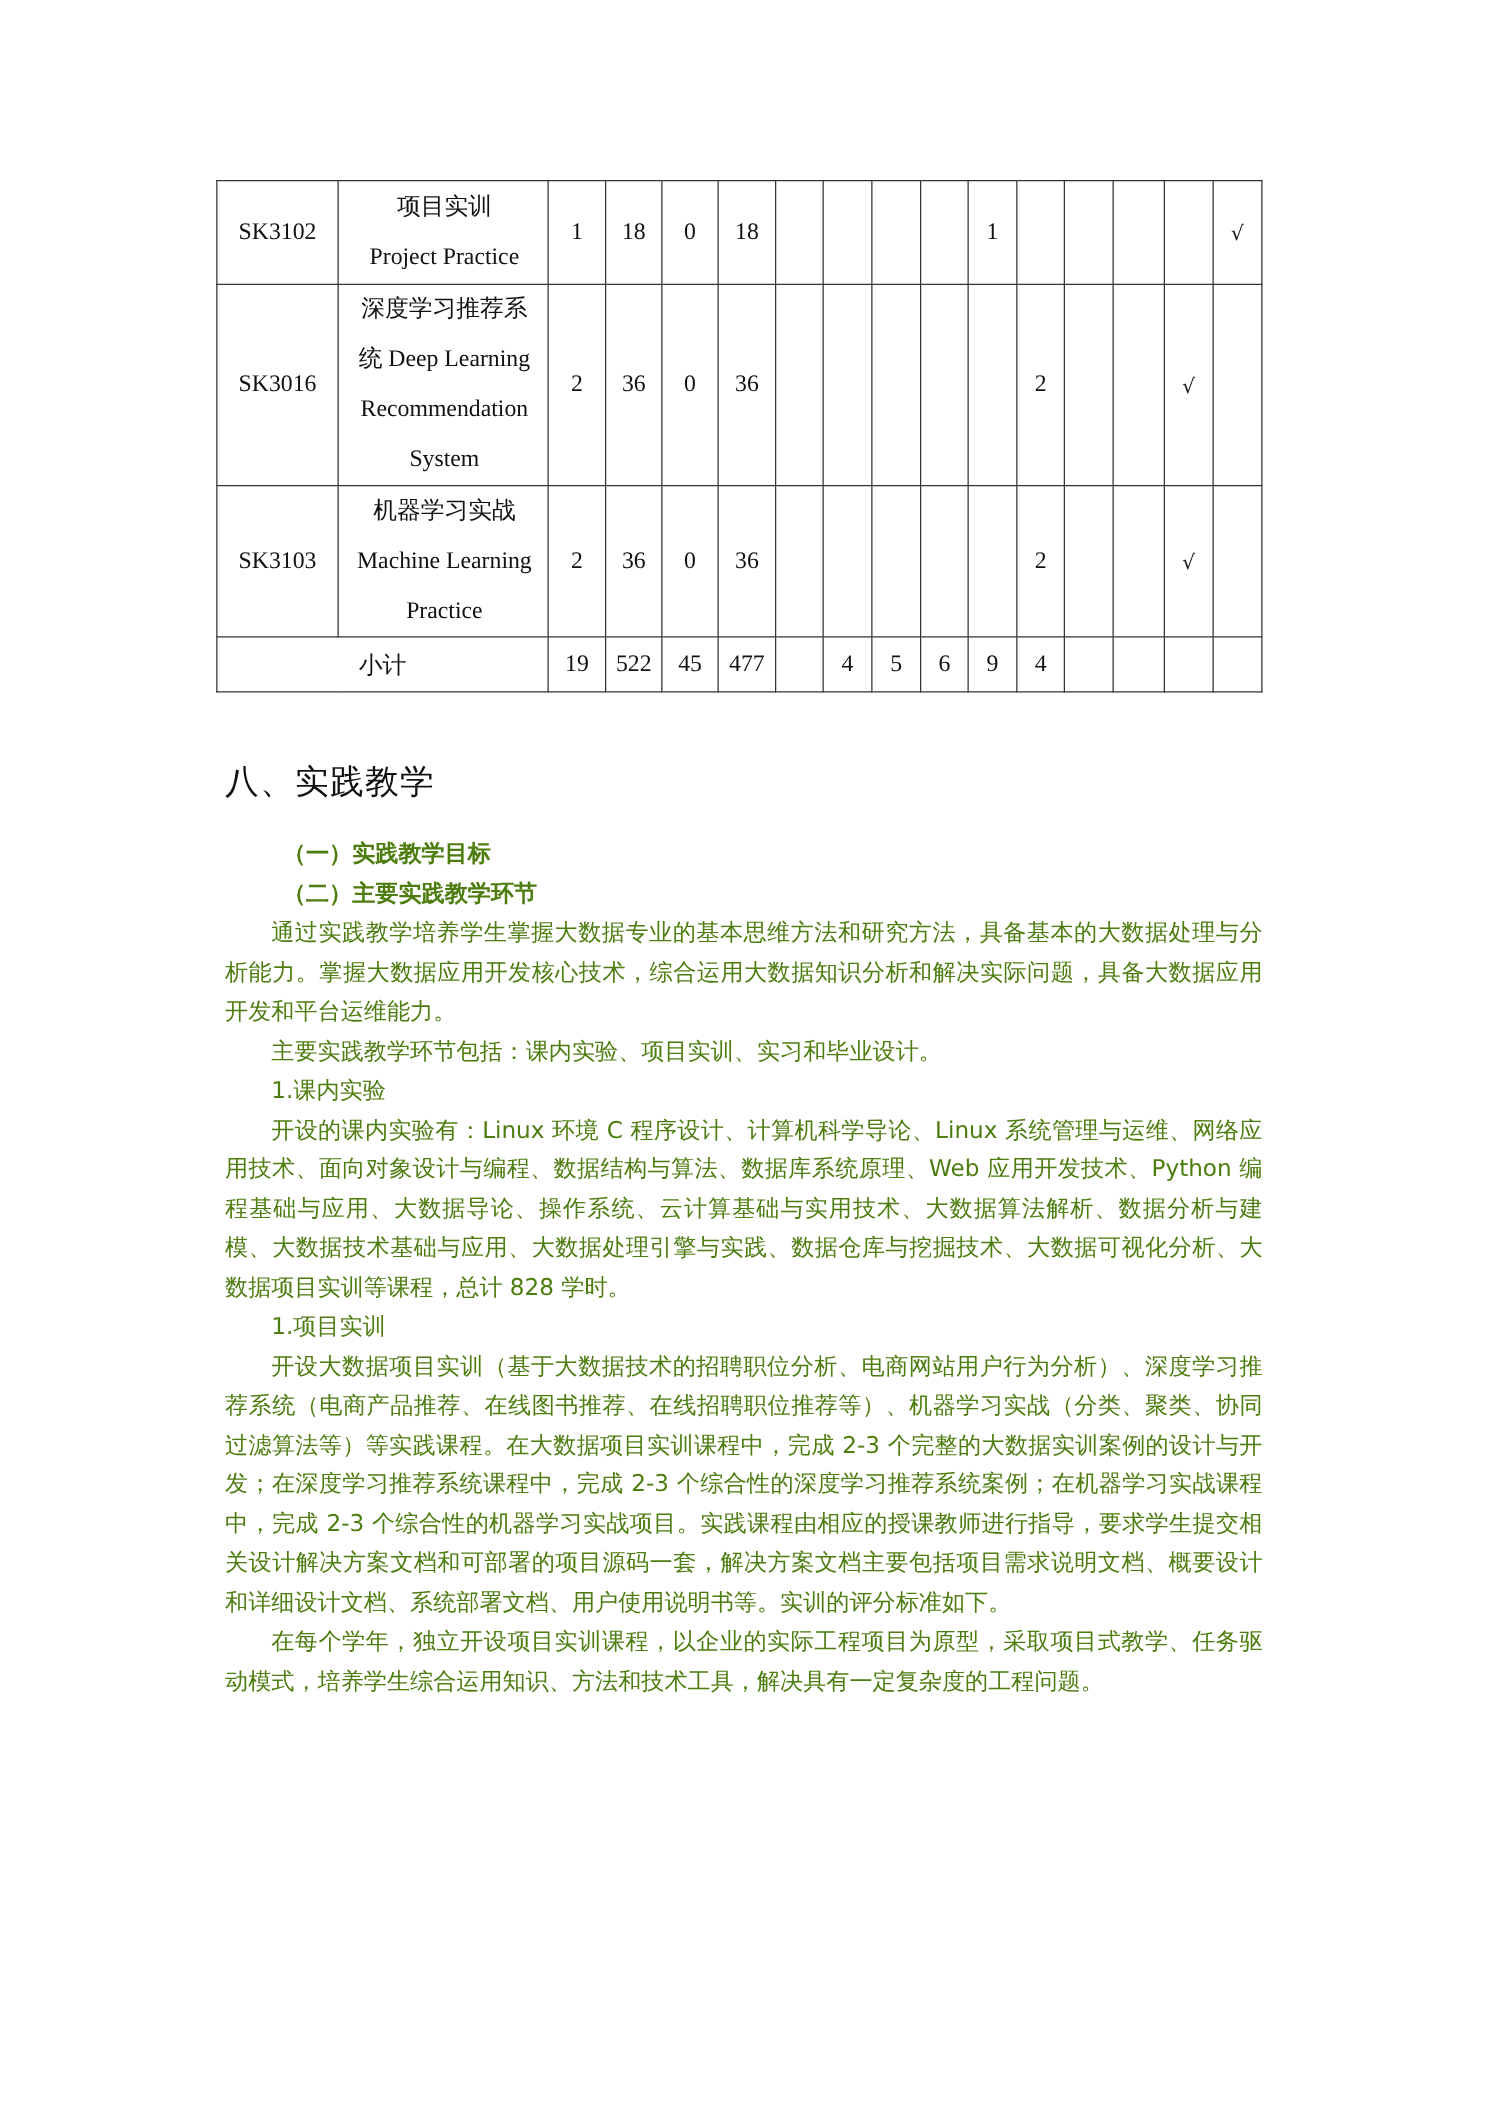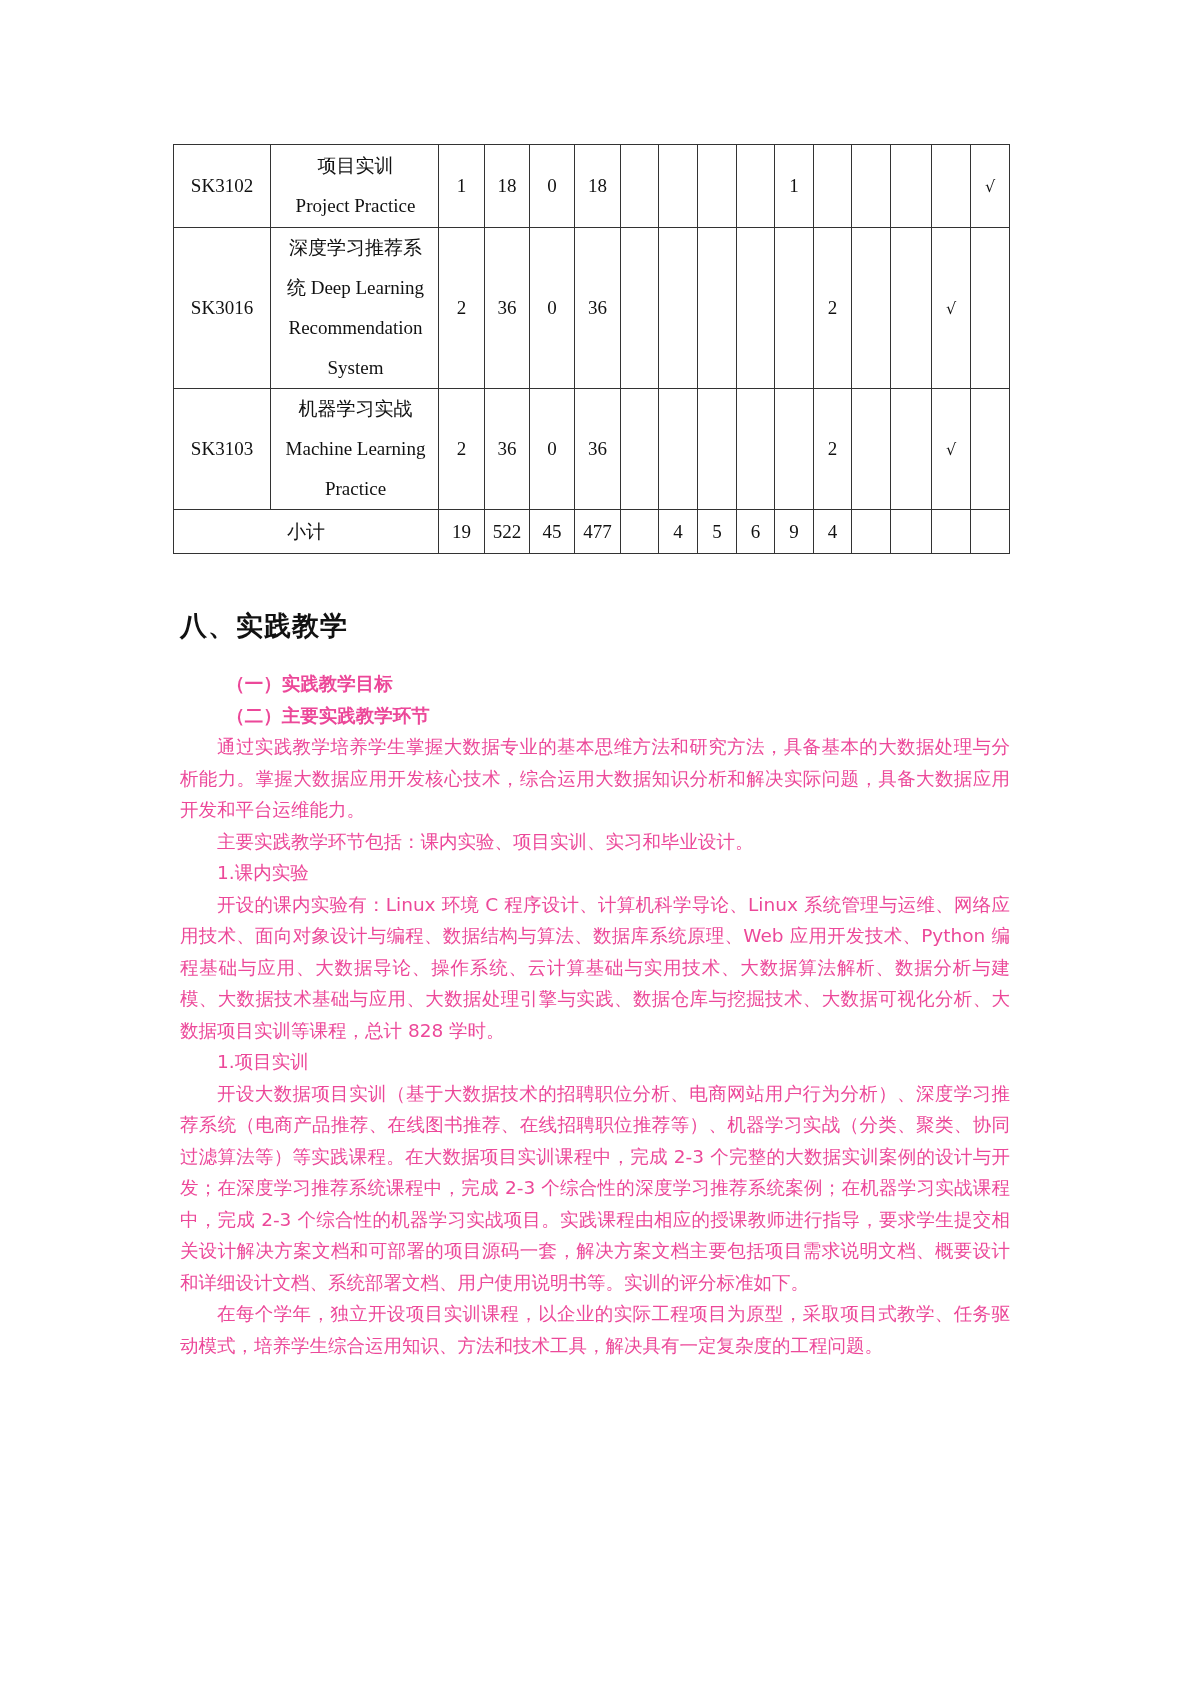--- a/index.html
+++ b/index.html
@@ -21,26 +21,26 @@
     text-align: center; line-height: 40px; padding-left: 2px;
     white-space: normal; word-break: break-word;
   }
   .check { font-family: "DejaVu Sans", sans-serif; font-size: 16px; }
 
   .content {
     position: absolute; left: 180px; top: 606px; width: 830px;
     font-family: "DejaVu Sans", "Liberation Sans", sans-serif;
   }
   .h1 {
-    font-size: 27px; font-weight: bold; height: 40px; line-height: 40px;
+    font-size: 27px; font-weight: normal; height: 40px; line-height: 40px;
     margin: 0 0 22px 0; letter-spacing: 1px;
   }
   .p {
     font-size: 18.5px; line-height: 31.5px; margin: 0;
-    text-align: justify; text-align-last: left; color: #ec4899;
+    text-align: justify; text-align-last: left; color: #4d7c0f;
   }
   .indent { text-indent: 2em; }
   .sub { font-weight: bold; padding-left: 2.5em; }
   .num { font-weight: normal; padding-left: 2em; }
 </style>
 </head>
 <body>
 
 <div class="page">
 

